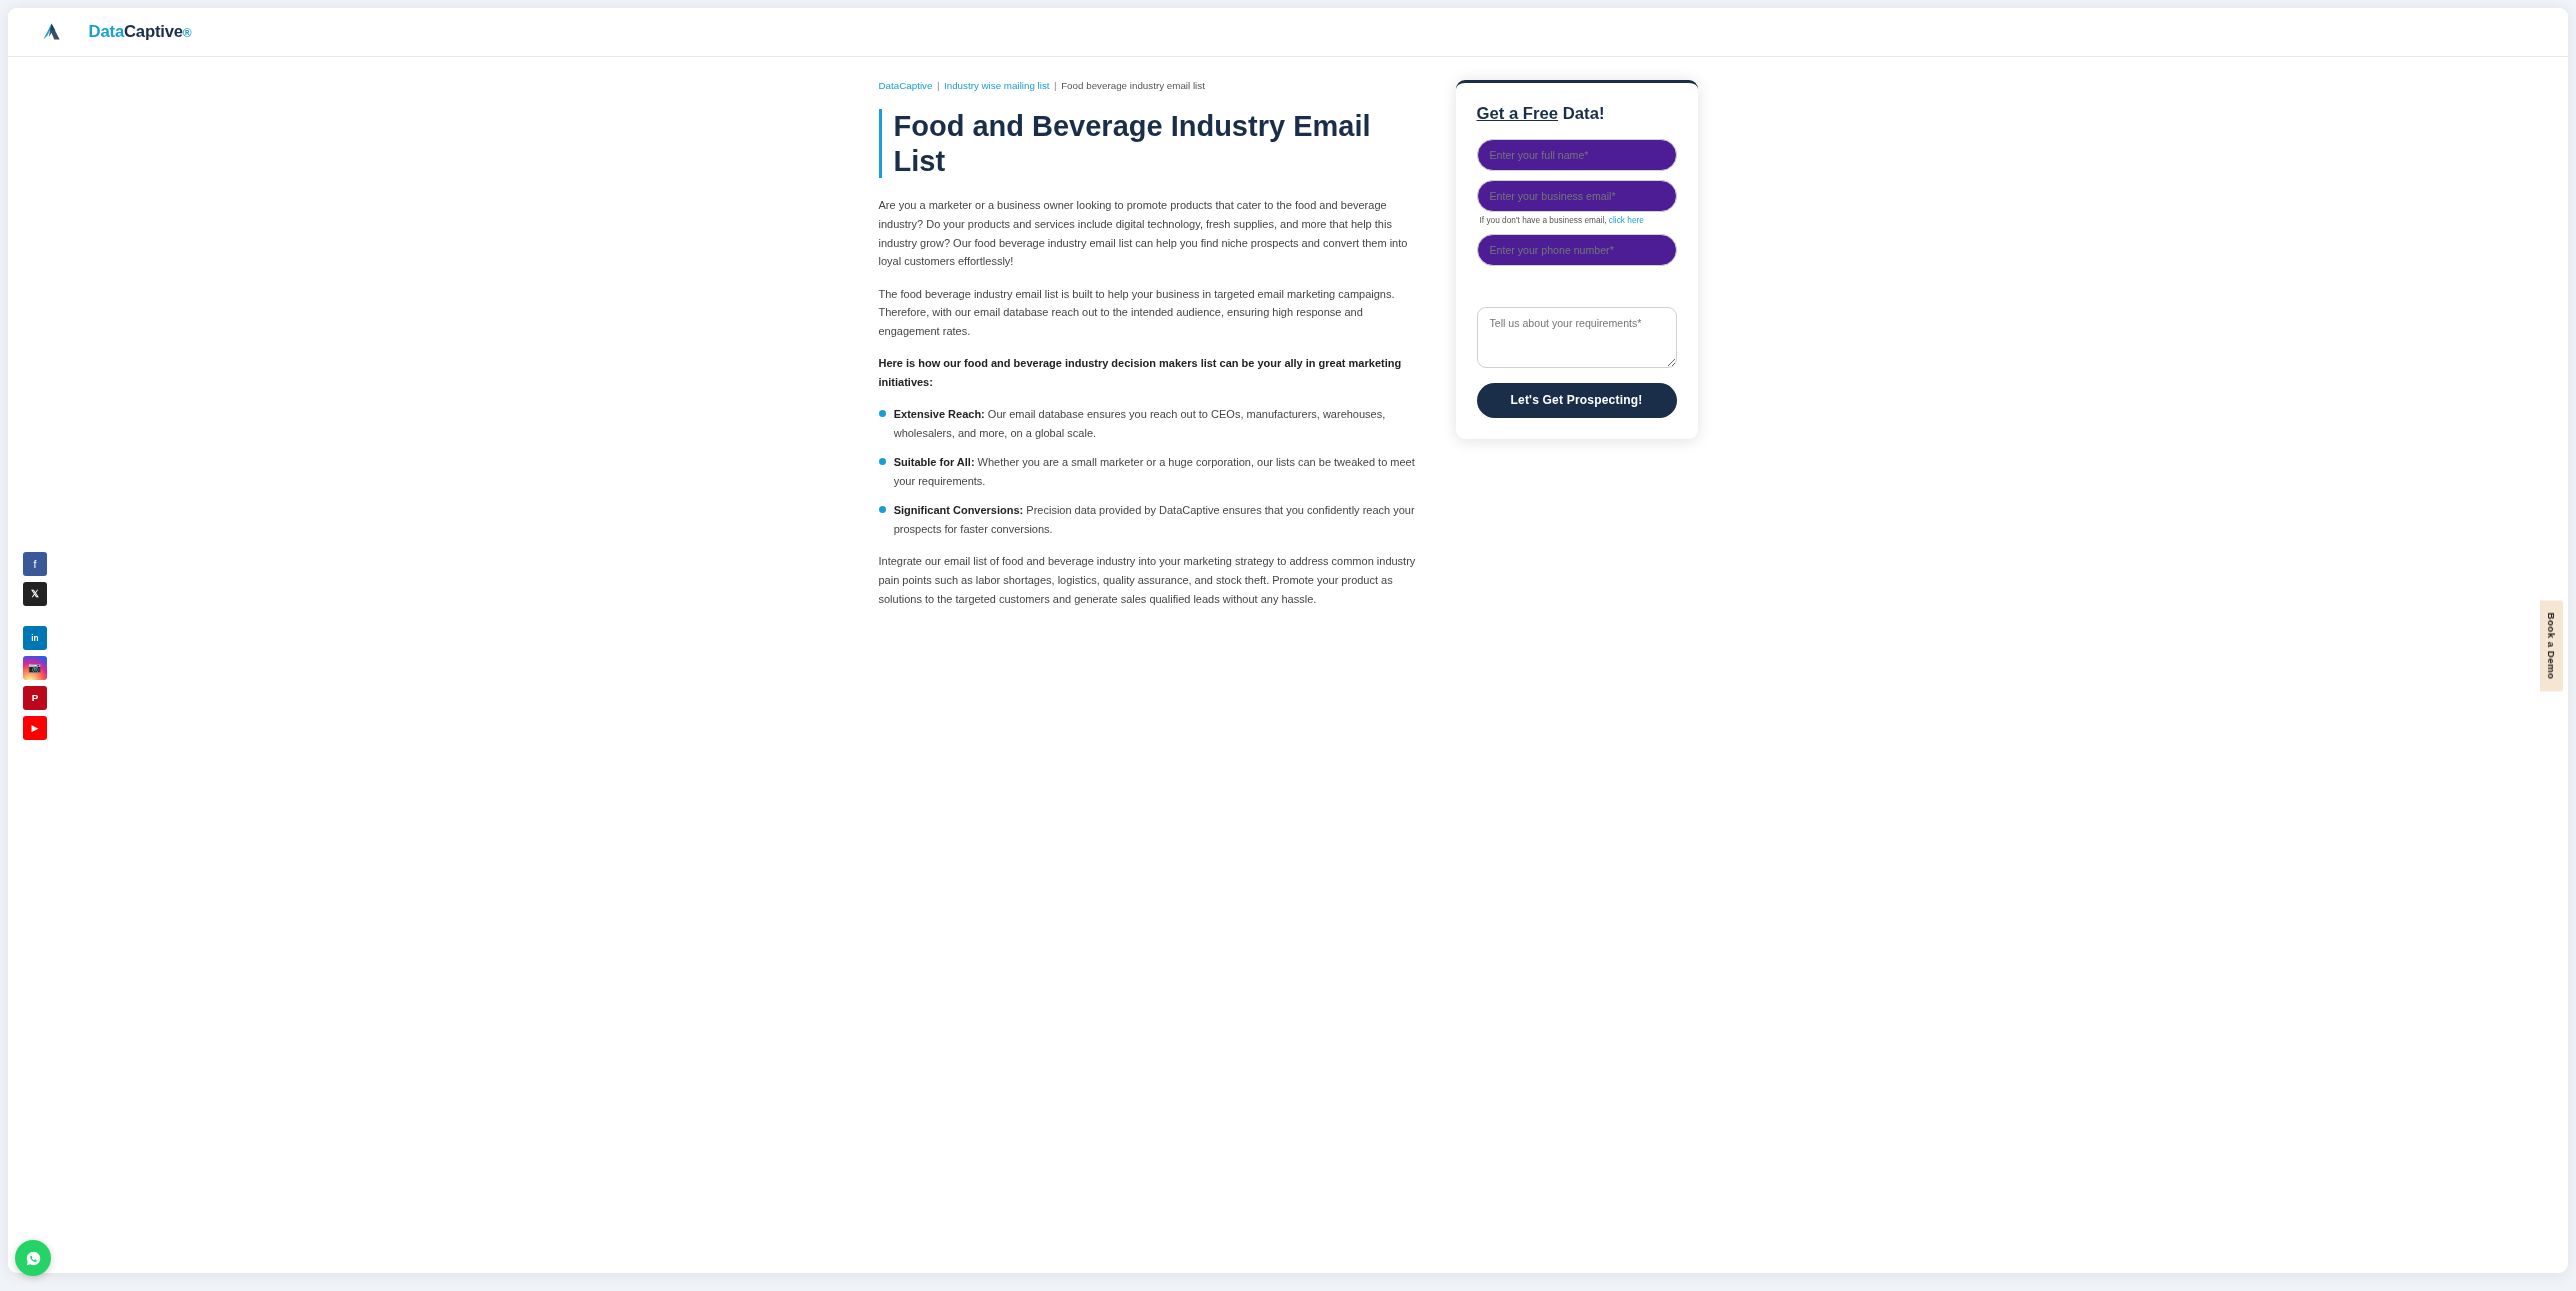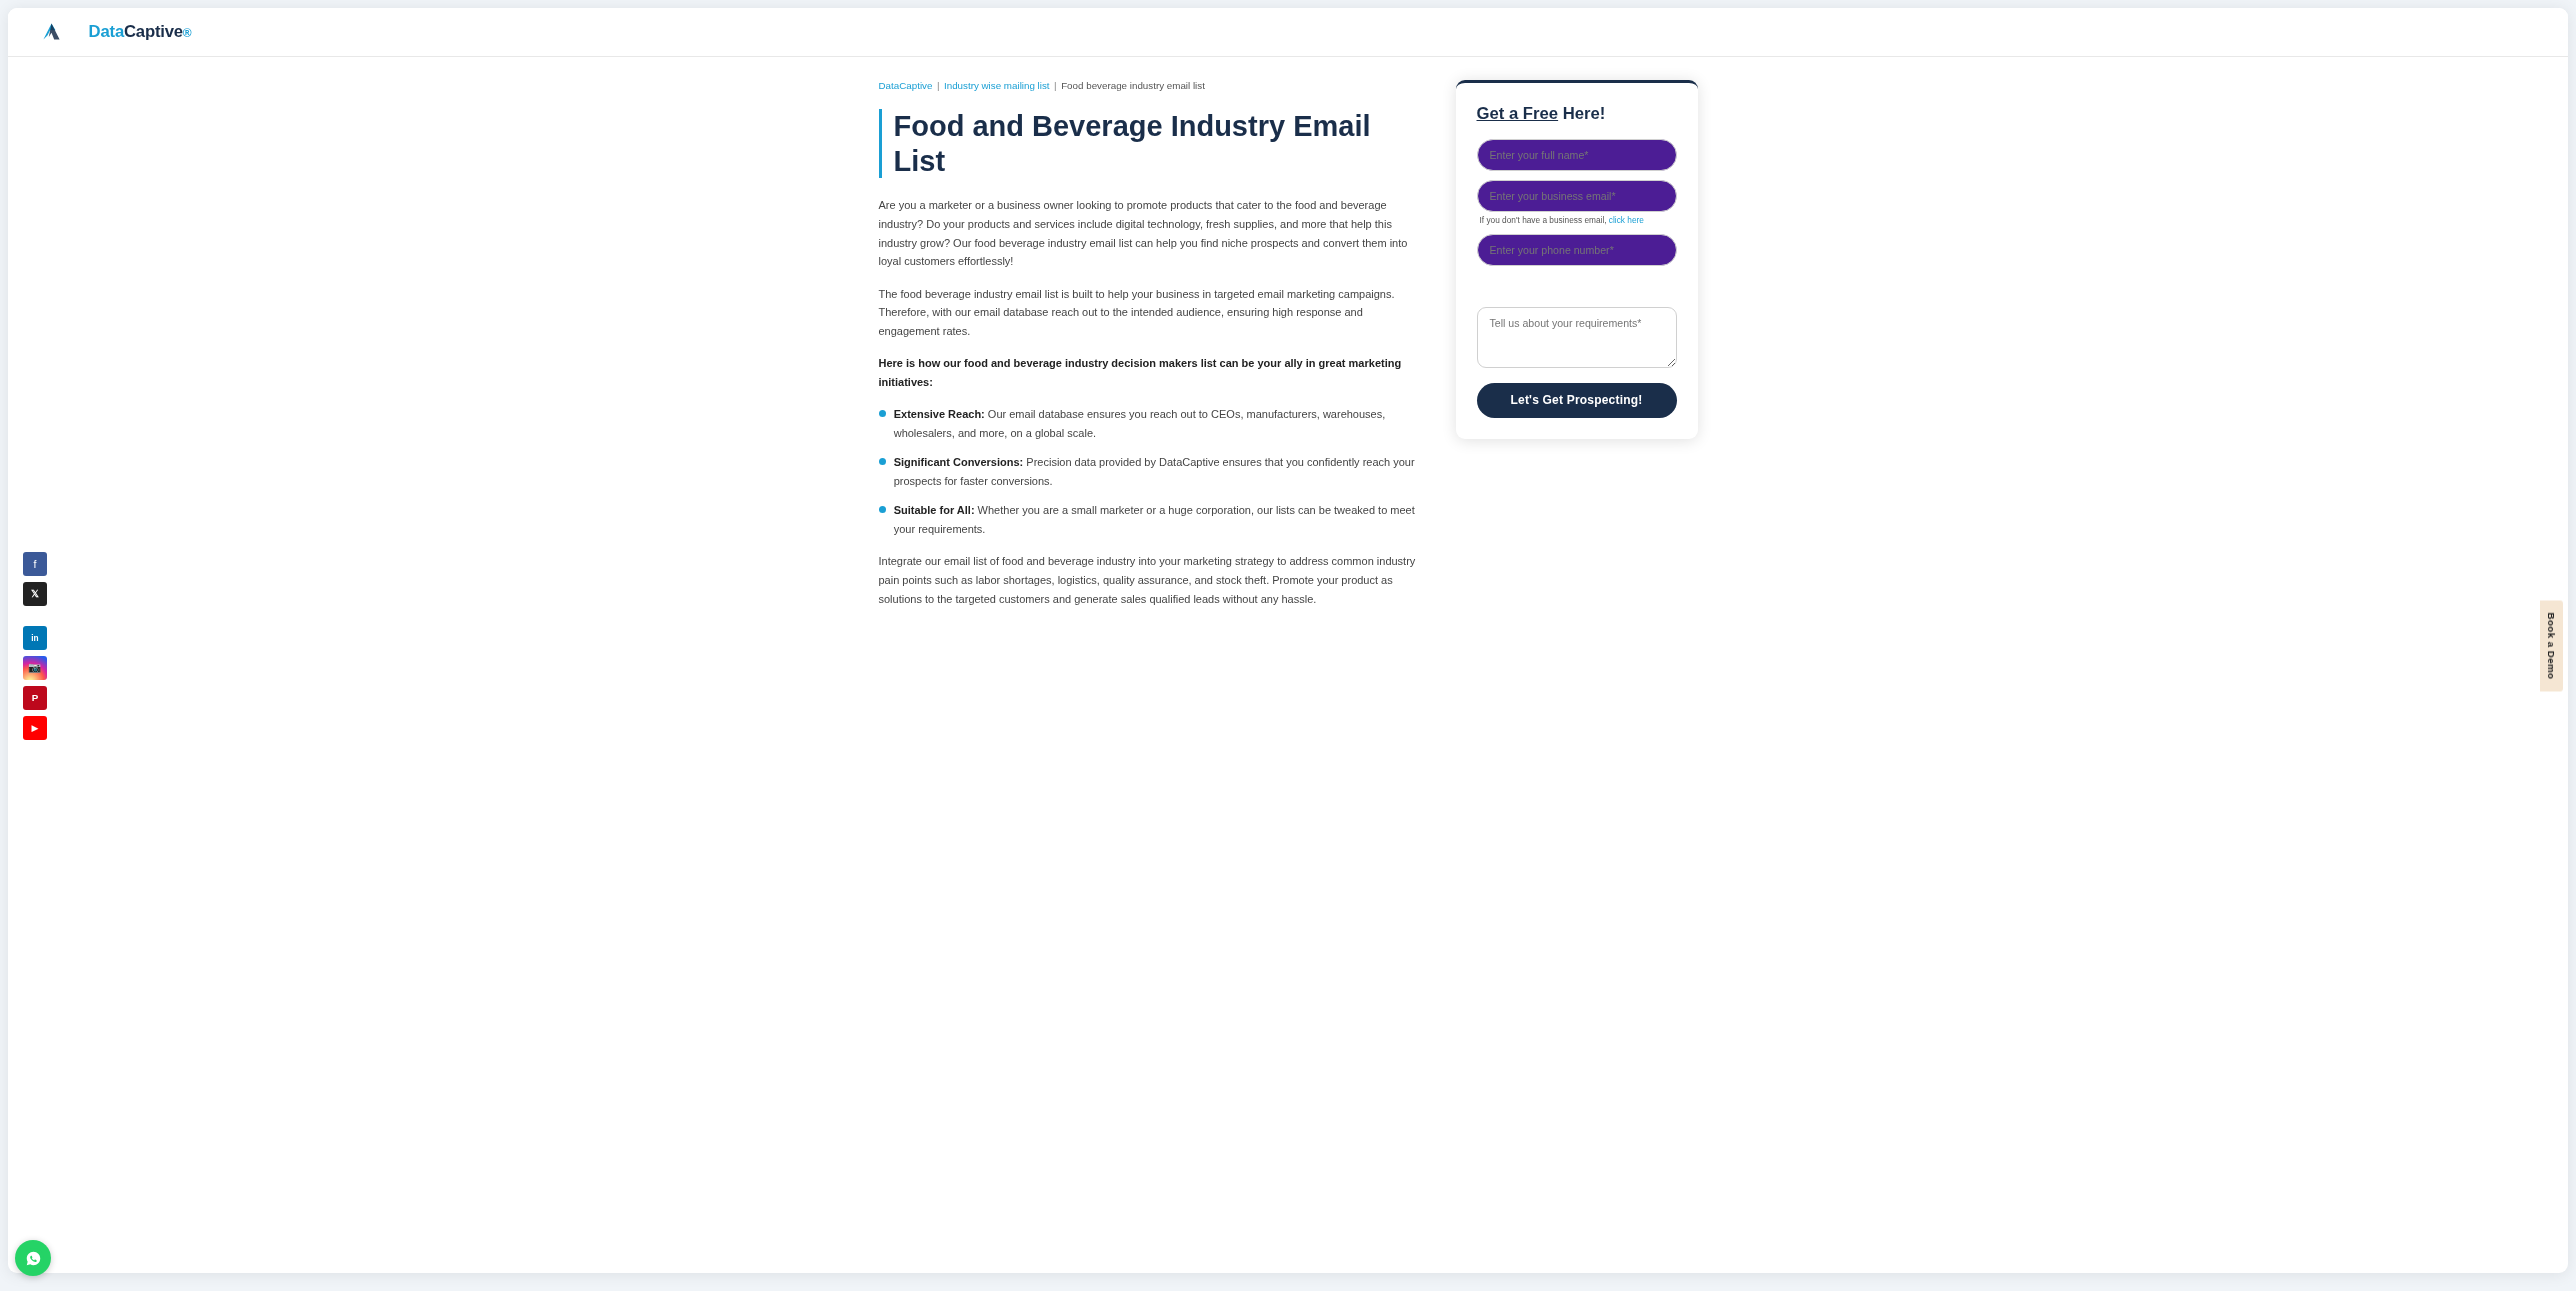--- a/index.html
+++ b/index.html
@@ -313,34 +313,34 @@
       <p class="body-text">The food beverage industry email list is built to help your business in targeted email marketing campaigns. Therefore, with our email database reach out to the intended audience, ensuring high response and engagement rates.</p>
       <p class="body-text-bold">Here is how our food and beverage industry decision makers list can be your ally in great marketing initiatives:</p>
 
       <ul class="bullet-list">
         <li>
           <span class="bullet-dot"></span>
           <span><span class="bullet-label">Extensive Reach:</span><span> Our email database ensures you reach out to CEOs, manufacturers, warehouses, wholesalers, and more, on a global scale.</span></span>
         </li>
         <li>
           <span class="bullet-dot"></span>
-          <span><span class="bullet-label">Significant Conversions:</span><span> Precision data provided by DataCaptive ensures that you confidently reach your prospects for faster conversions.</span></span>
+          <span><span class="bullet-label">Suitable for All:</span><span> Whether you are a small marketer or a huge corporation, our lists can be tweaked to meet your requirements.</span></span>
         </li>
         <li>
           <span class="bullet-dot"></span>
-          <span><span class="bullet-label">Suitable for All:</span><span> Whether you are a small marketer or a huge corporation, our lists can be tweaked to meet your requirements.</span></span>
+          <span><span class="bullet-label">Significant Conversions:</span><span> Precision data provided by DataCaptive ensures that you confidently reach your prospects for faster conversions.</span></span>
         </li>
       </ul>
 
       <p class="body-text">Integrate our email list of food and beverage industry into your marketing strategy to address common industry pain points such as labor shortages, logistics, quality assurance, and stock theft. Promote your product as solutions to the targeted customers and generate sales qualified leads without any hassle.</p>
     </div>
 
     <aside class="quote-card">
       <h2 class="quote-title">
-        <span class="underline">Get a Free</span><span> Here!</span>
+        <span class="underline">Get a Free</span><span> Data!</span>
       </h2>
       <input class="form-input" type="text" placeholder="Enter your full name*" style="">
       <input class="form-input" type="email" placeholder="Enter your business email*" style="">
       <p class="form-hint">
         <span>If you don't have a business email,</span> <a href="#">click here</a>
       </p>
       <input class="form-input" type="tel" placeholder="Enter your phone number*" style="">
       <textarea class="form-textarea" placeholder="Tell us about your requirements*" style=""></textarea>
       <button class="submit-btn">Let's Get Prospecting!</button>
     </aside>

